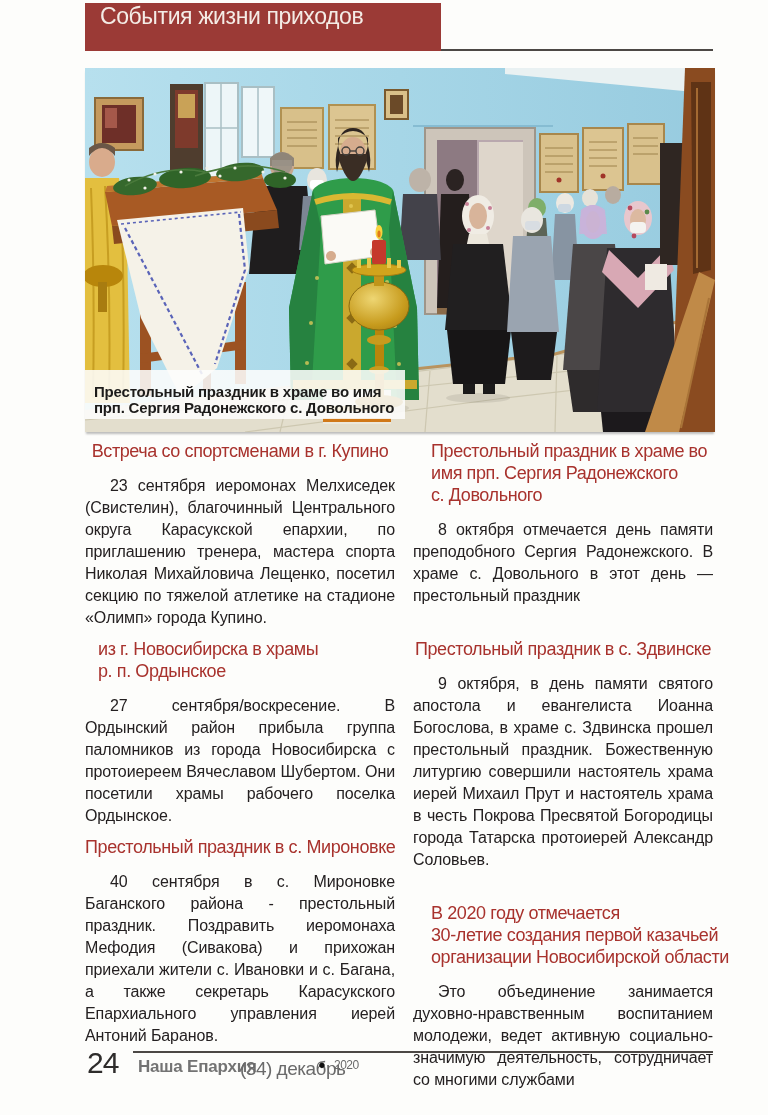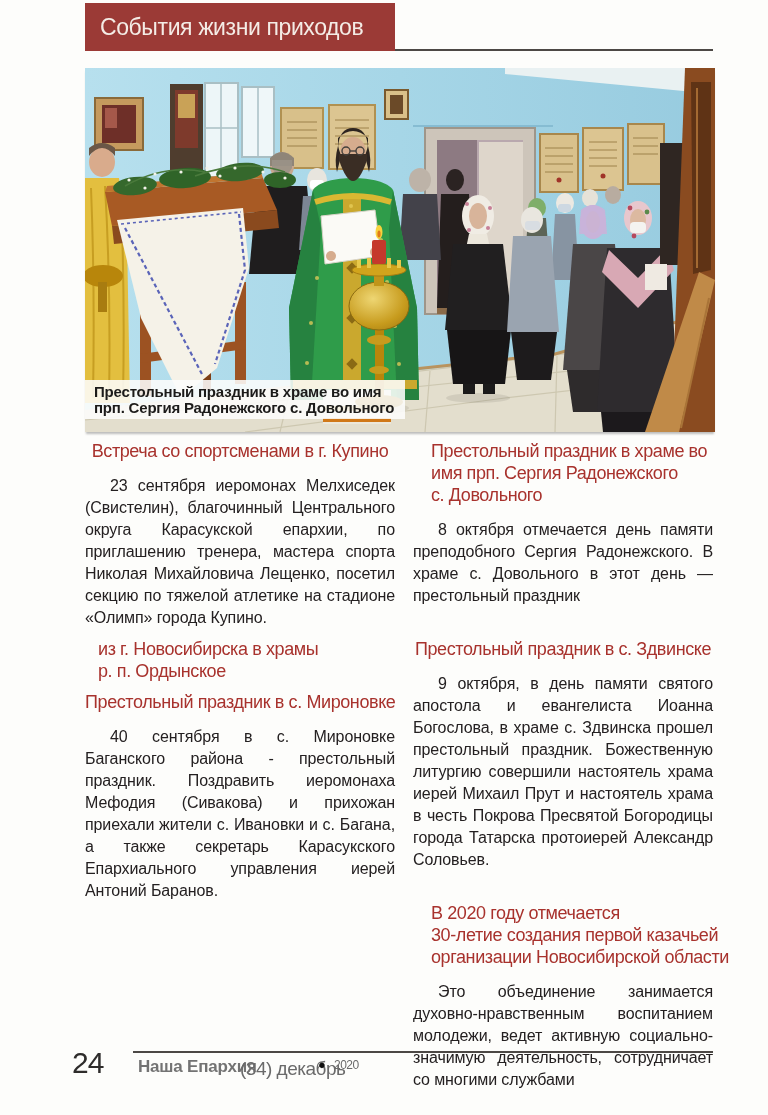--- a/index.html
+++ b/index.html
@@ -12,36 +12,36 @@
   }
   html,body{margin:0;padding:0;background:#e9e9e9;}
   .page{
     position:relative;width:768px;height:1115px;margin:0 auto;
     background:#fdfdfb;overflow:hidden;
     font-family:"Liberation Sans", sans-serif;color:var(--body-text);
   }
   
   .header-rule{position:absolute;left:85px;top:49px;width:628px;height:2px;background:var(--rule-gray);}
   .header-bar{
-    position:absolute;left:85px;top:3px;width:310px;height:48px;
-    background:var(--header-bar);display:flex;align-items:center;
+    position:absolute;left:85px;top:3px;width:356px;height:48px;
+    background:var(--header-bar);display:flex;
   }
   .header-bar span{
     color:#f4ece6;font-size:23px;letter-spacing:-0.4px;padding-left:15px;white-space:nowrap;
   }
   
   .photo{
     position:absolute;left:85px;top:68px;width:630px;height:364px;margin:0;
     box-shadow:0 3px 2px -1px rgba(110,110,110,.45);
   }
   .photo svg{display:block;width:630px;height:364px;}
   .caption{
     position:absolute;left:0;bottom:13px;
     background:rgba(253,253,252,.88);
-    padding:4px 11px 4px 9px;
+    padding:14px 11px 4px 9px;
   }
   .caption div{
     font-weight:bold;font-size:15px;line-height:15.5px;color:var(--caption-text);
     white-space:nowrap;letter-spacing:-0.2px;
   }
   
   .col{position:absolute;top:440px;}
   .col-left{left:85px;width:310px;}
   .col-right{left:413px;width:300px;}
   .sec + .sec{margin-top:9px;}
@@ -50,21 +50,21 @@
   .hd .hl{display:block;white-space:nowrap;}
   .hd.center{text-align:center;}
   .hd.ind1{padding-left:13px;}
   .hd.ind2{padding-left:18px;}
   .body{
     margin:13px 0 0 0;font-size:16px;line-height:22px;text-align:justify;
     text-indent:25px;letter-spacing:-0.1px;color:var(--body-text);
   }
   
   .footer-rule{position:absolute;left:133px;top:1051px;width:580px;height:2px;background:var(--rule-gray);}
-  .page-num{position:absolute;left:72px;top:1046px;font-size:30px;color:#2e2c2b;letter-spacing:-1px;}
+  .page-num{position:absolute;left:87px;top:1046px;font-size:30px;color:#2e2c2b;letter-spacing:-1px;}
   .mag{position:absolute;left:138px;top:1057px;font-size:17px;font-weight:bold;color:#737373;letter-spacing:-0.2px;}
   .issue{position:absolute;left:240px;top:1058px;font-size:19px;color:var(--footer-gray);letter-spacing:-0.5px;}
   .dot{position:absolute;left:318px;top:1057px;font-size:13px;color:#111;}
   .year{position:absolute;left:334px;top:1058px;font-size:12px;color:var(--footer-gray);letter-spacing:-0.5px;}
 </style>
 </head>
 <body>
 
 <div class="page">
 
@@ -362,20 +362,21 @@
       <h2 class="hd center">
         <span class="hl">Встреча со спортсменами в г. Купино</span>
       </h2>
       <p class="body">23 сентября иеромонах Мелхиседек (Свистелин), благочинный Центрального округа Карасукской епархии, по приглашению тренера, мастера спорта Николая Михайловича Лещенко, посетил секцию по тяжелой атлетике на стадионе «Олимп» города Купино.</p>
     </section>
     <section class="sec">
       <h2 class="hd ind1">
         <span class="hl">из г. Новосибирска в храмы</span>
         <span class="hl">р. п. Ордынское</span>
       </h2>
+      <p class="body">27 сентября/воскресение. В Ордынский район прибыла группа паломников из города Новосибирска с протоиереем Вячеславом Шубертом. Они посетили храмы рабочего поселка Ордынское.</p>
     </section>
     <section class="sec">
       <h2 class="hd center">
         <span class="hl">Престольный праздник в с. Мироновке</span>
       </h2>
       <p class="body">40 сентября в с. Мироновке Баганского района - престольный праздник. Поздравить иеромонаха Мефодия (Сивакова) и прихожан приехали жители с. Ивановки и с. Багана, а также секретарь Карасукского Епархиального управления иерей Антоний Баранов.</p>
     </section>
   </div>
 
   <div class="col col-right">

